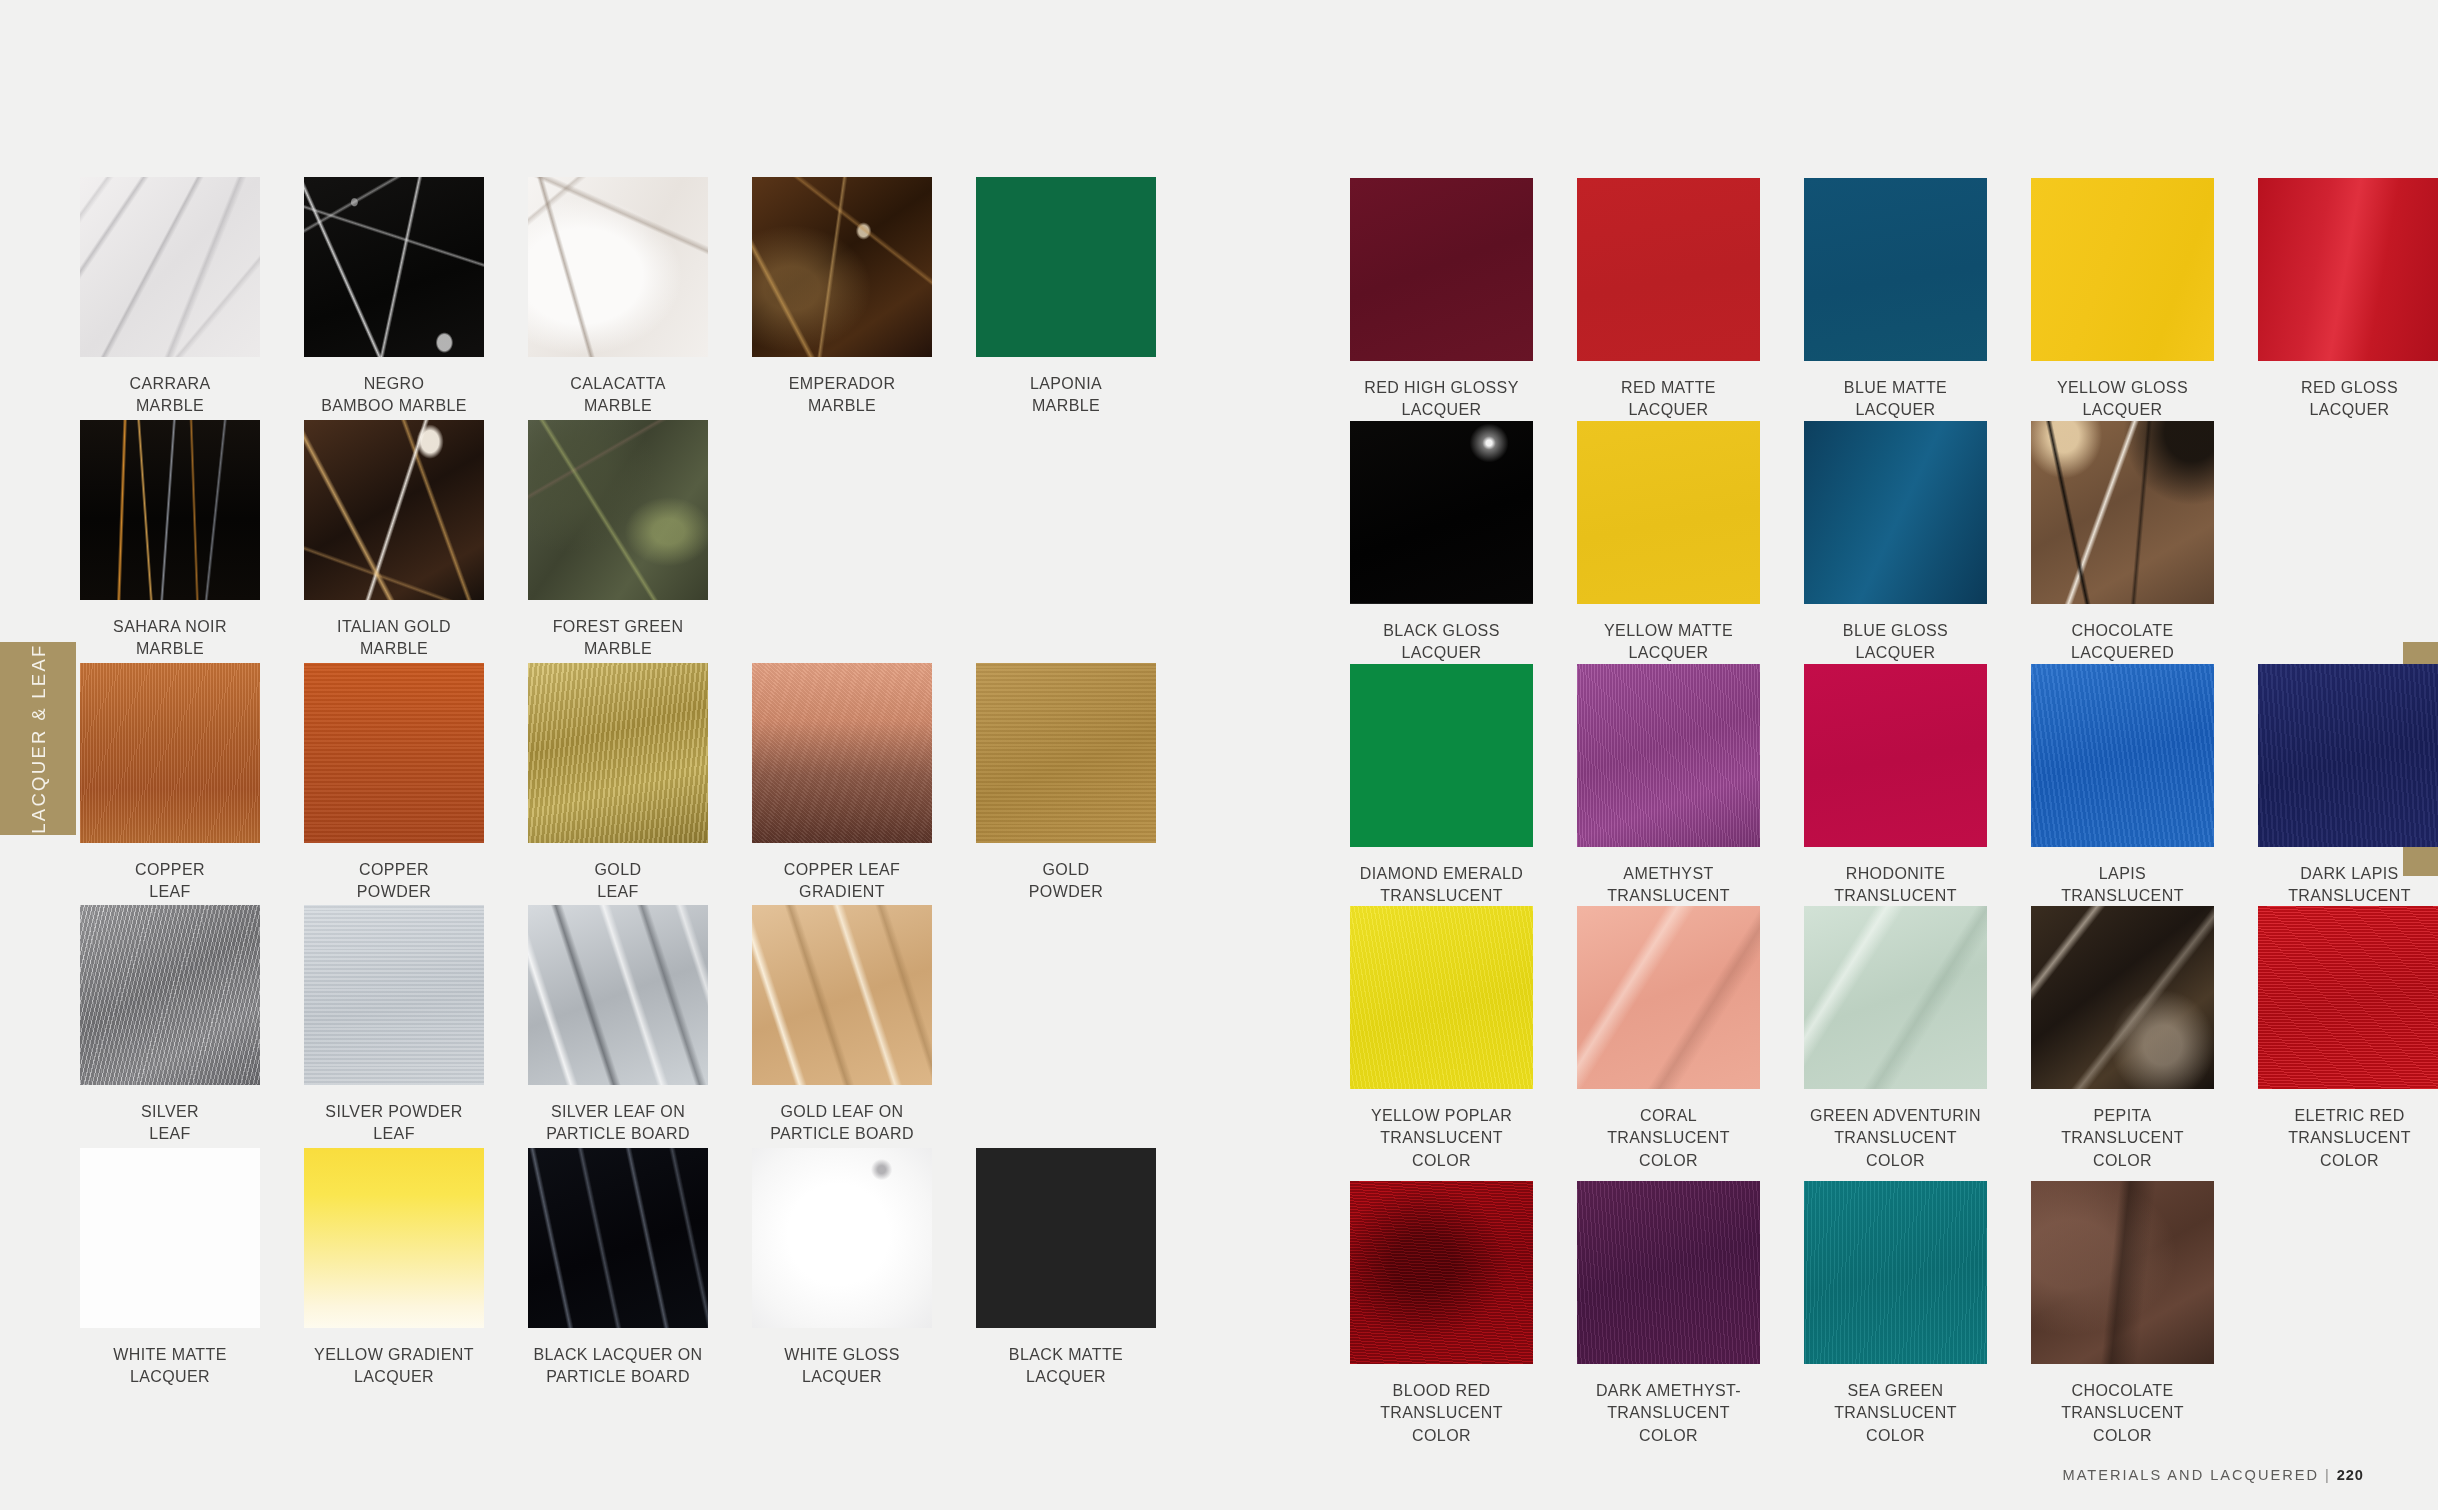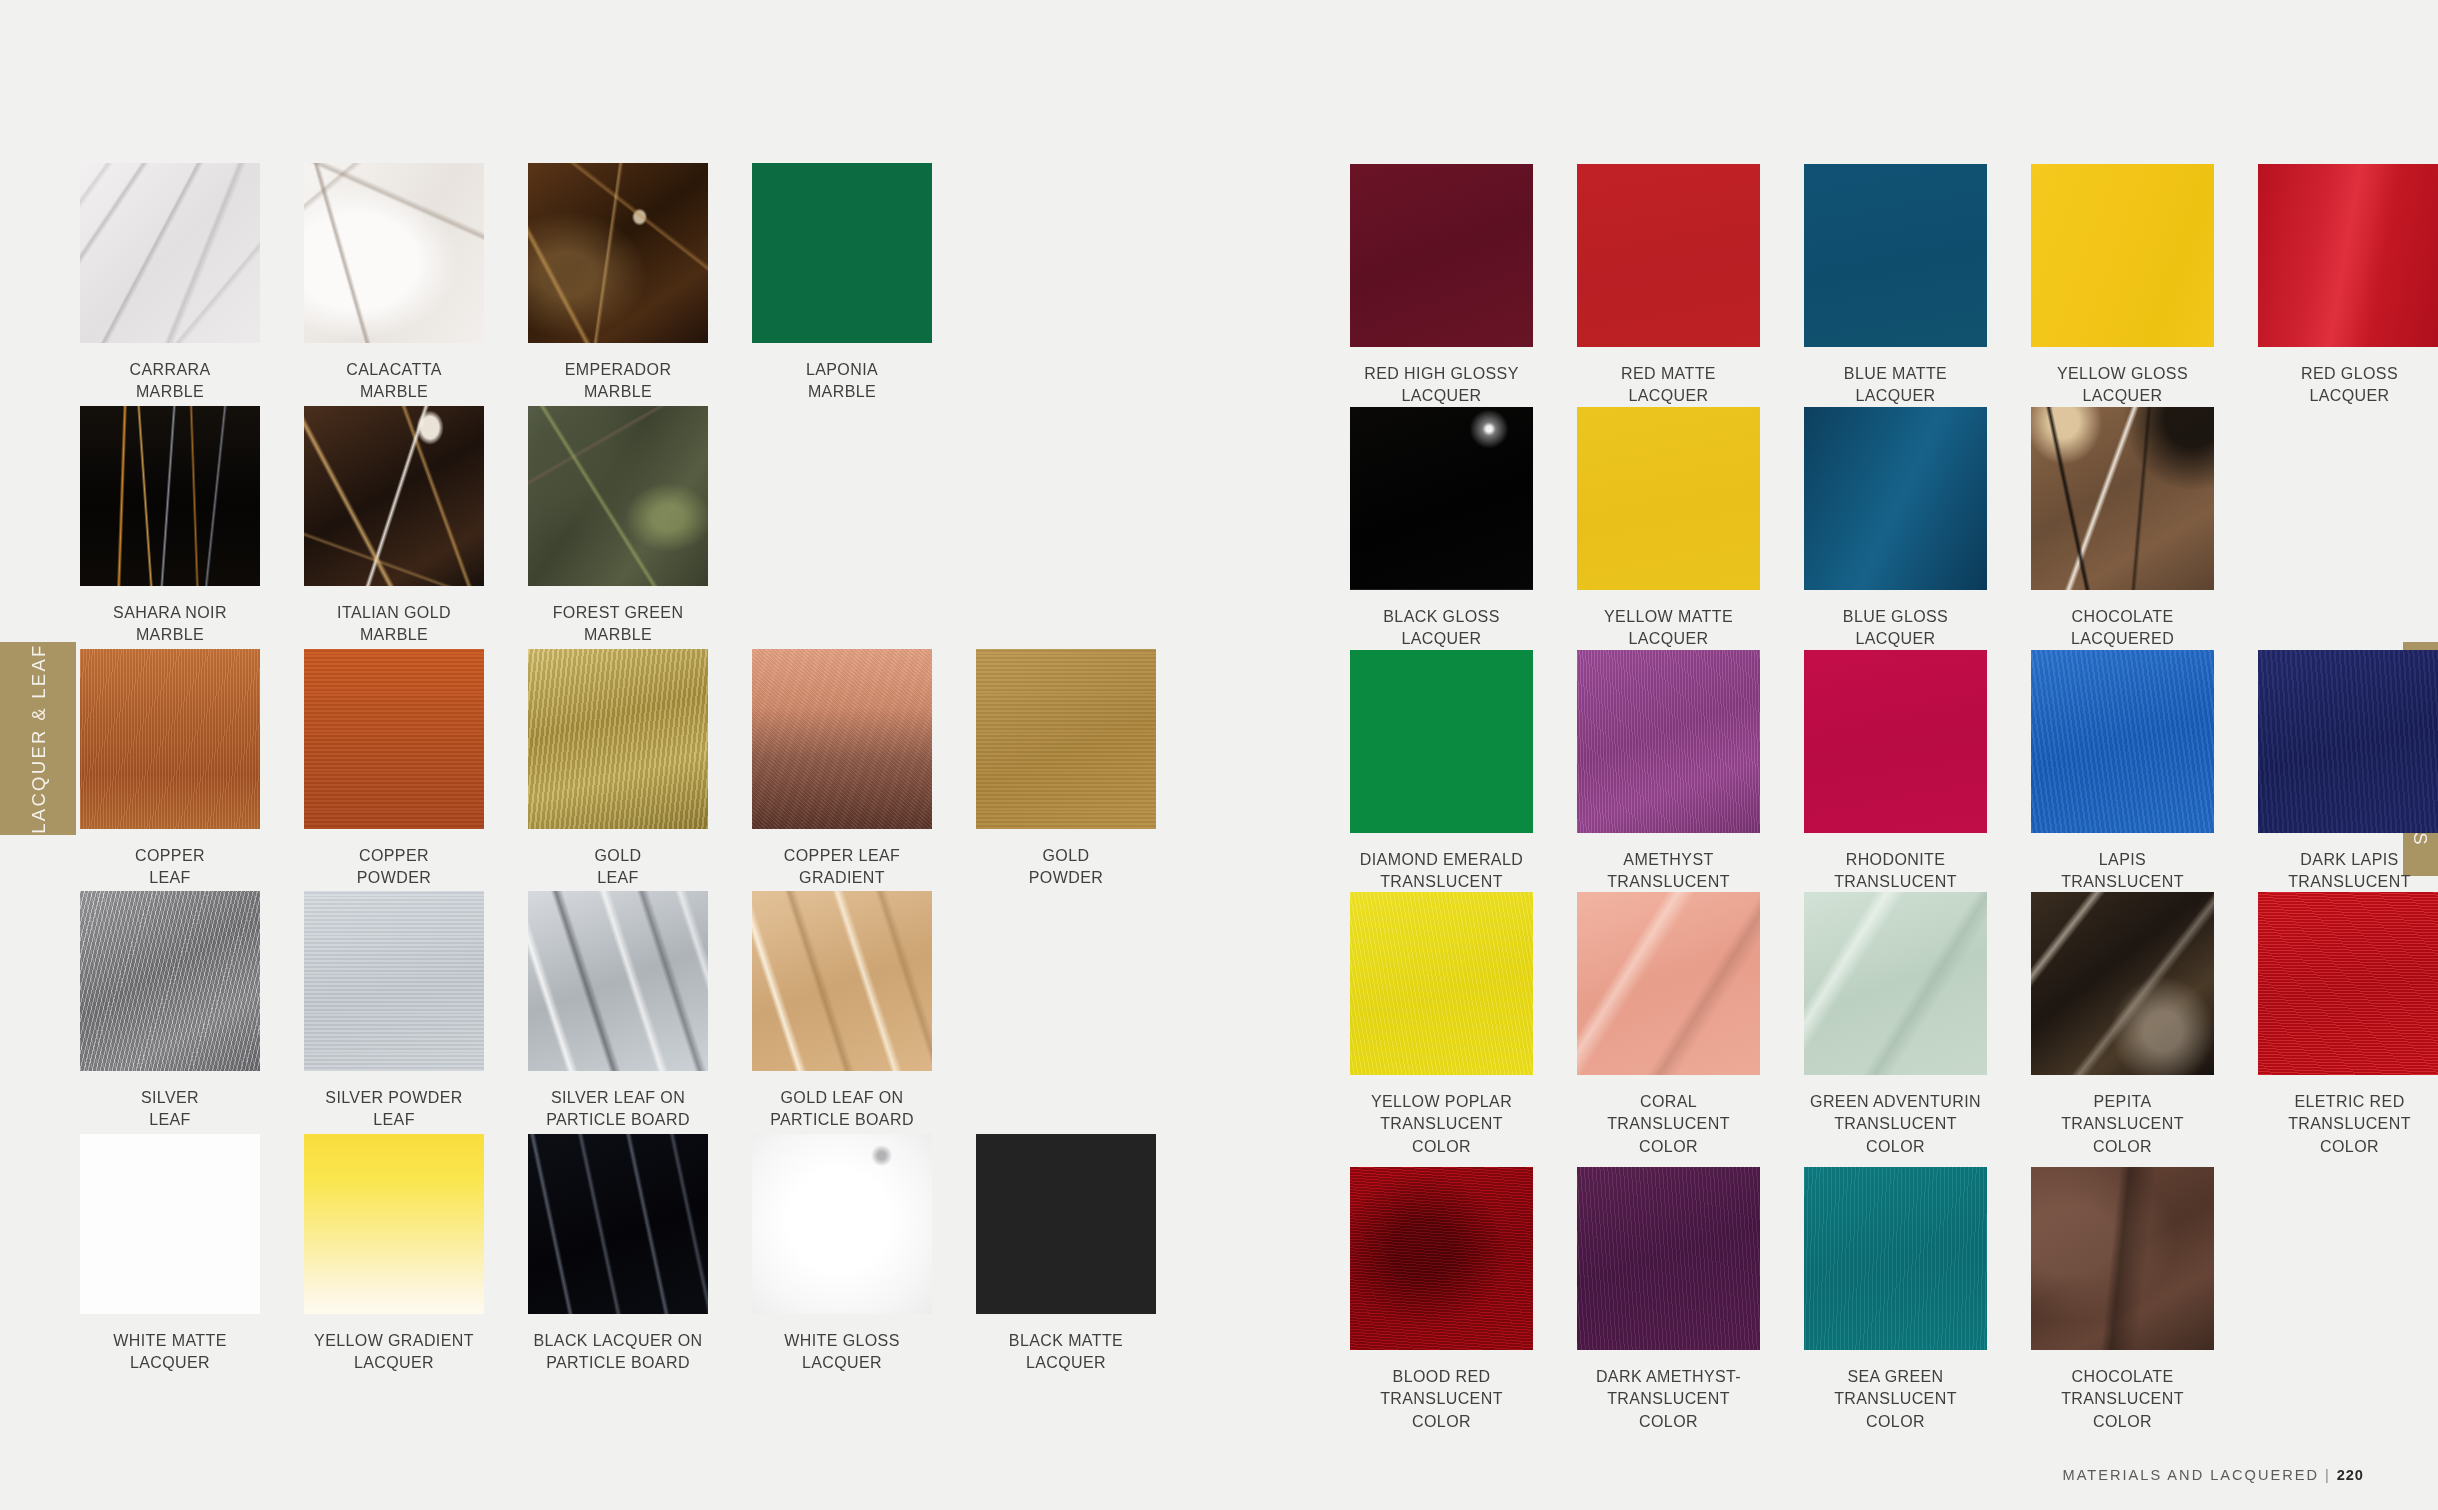--- a/index.html
+++ b/index.html
@@ -48,21 +48,21 @@
     right: 0; top: 642px;
     width: 35px; height: 234px;
   }
   .tab-right .tab-text {
     transform: rotate(90deg);
   }
 
   
   .page {
     position: absolute;
-    top: 2px;
+    top: 16px;
     height: 1072px;
   }
   .page-left  { left: 80px;   width: 1131px; }
   .page-right { left: 1350px; width: 1073px; }
 
   .row {
     position: absolute;
     display: flex;
     gap: 0;
   }
@@ -411,20 +411,25 @@
   </div>
 
   <div class="page page-left" id="page-left">
       <div class="row" style="top: 161px; left: 0px;">
         <div class="cell">
           <div class="swatch tex-carrara"></div>
           <div class="label">CARRARA
 MARBLE</div>
         </div>
         <div class="cell">
+          <div class="swatch tex-negro"></div>
+          <div class="label">NEGRO
+BAMBOO MARBLE</div>
+        </div>
+        <div class="cell">
           <div class="swatch tex-calacatta"></div>
           <div class="label">CALACATTA
 MARBLE</div>
         </div>
         <div class="cell">
           <div class="swatch tex-emperador"></div>
           <div class="label">EMPERADOR
 MARBLE</div>
         </div>
         <div class="cell">

